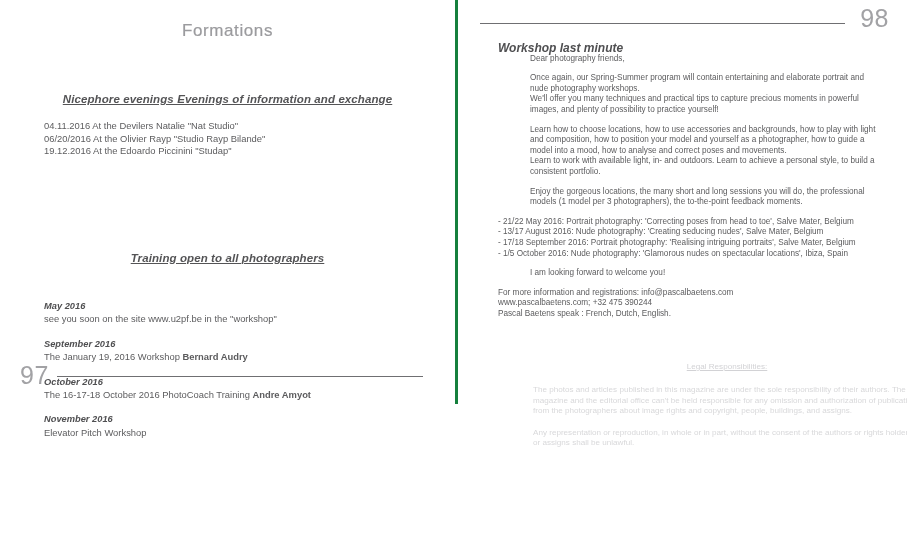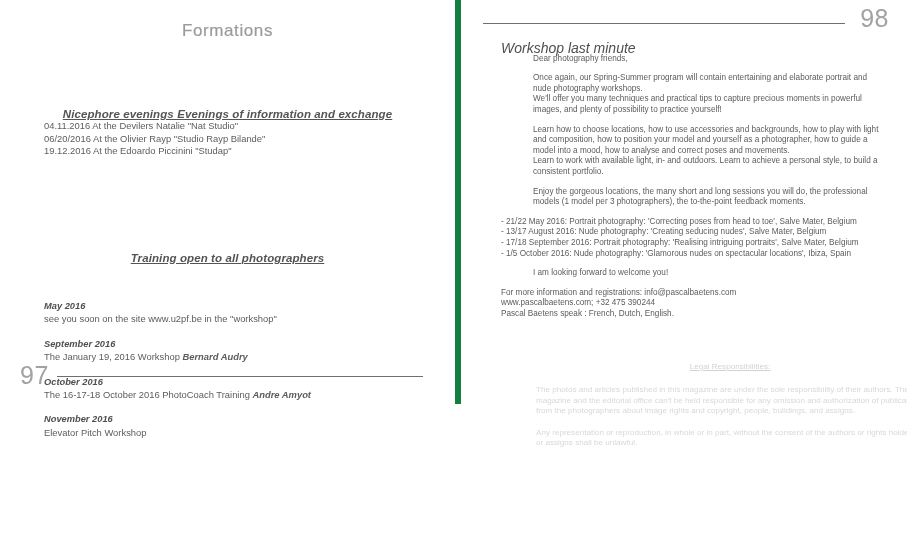--- a/index.html
+++ b/index.html
@@ -21,21 +21,21 @@
     inset: 0;
     display: flex;
   }
 
   .page {
     position: relative;
     height: 404px;
     box-sizing: border-box;
   }
   .page-left  { width: 455px; }
-  .page-right { width: 452px; border-left: 6px solid #15803d; }
+  .page-right { width: 452px; border-left: 3px solid #15803d; }
 
   
   .formations-title {
     position: absolute;
     top: 21px;
     left: 0;
     right: 0;
     text-align: center;
     font-family: "Liberation Sans", sans-serif;
     font-size: 17px;
@@ -60,21 +60,21 @@
     left: 44px;
     top: 120px;
     font-size: 9.4px;
     line-height: 12.6px;
     color: #5c5c5e;
   }
   .block-dates .line { white-space: nowrap; }
 
   .heading-nicephore {
     position: absolute;
-    top: 108px;
+    top: 93px;
     left: 0;
     right: 0;
   }
   .heading-training {
     position: absolute;
     top: 252px;
     left: 0;
     right: 0;
   }
 
@@ -90,21 +90,20 @@
   .training-month {
     font-weight: bold;
     font-style: italic;
     font-size: 9.3px;
     color: #4f4f51;
     margin-bottom: 1px;
   }
   .training-desc { color: #5c5c5e; }
   .training-desc b {
     font-weight: bold;
-    font-style: italic;
     margin-top: 8px;
   }
 
   .folio {
     position: absolute;
     font-family: "Liberation Sans", sans-serif;
     font-weight: 300;
     font-size: 25px;
     color: #a2a2a5;
     letter-spacing: 0.5px;
@@ -124,23 +123,23 @@
   .rp-body {
     position: absolute;
     left: 40px;
     top: 43px;
     width: 385px;
     font-size: 8.2px;
     line-height: 10.6px;
     color: #5c5c5e;
   }
   .rp-title {
-    font-weight: normal;
+    font-weight: bold;
     font-style: italic;
-    font-size: 14px;
+    font-size: 12px;
     color: #4f4f51;
   }
   .rp-para { margin: 0; padding-left: 32px; }
   .rp-gap { height: 9px; }
   .rp-list .line { white-space: nowrap; }
 
   .legal {
     position: absolute;
     left: 40px;
     top: 362px;

